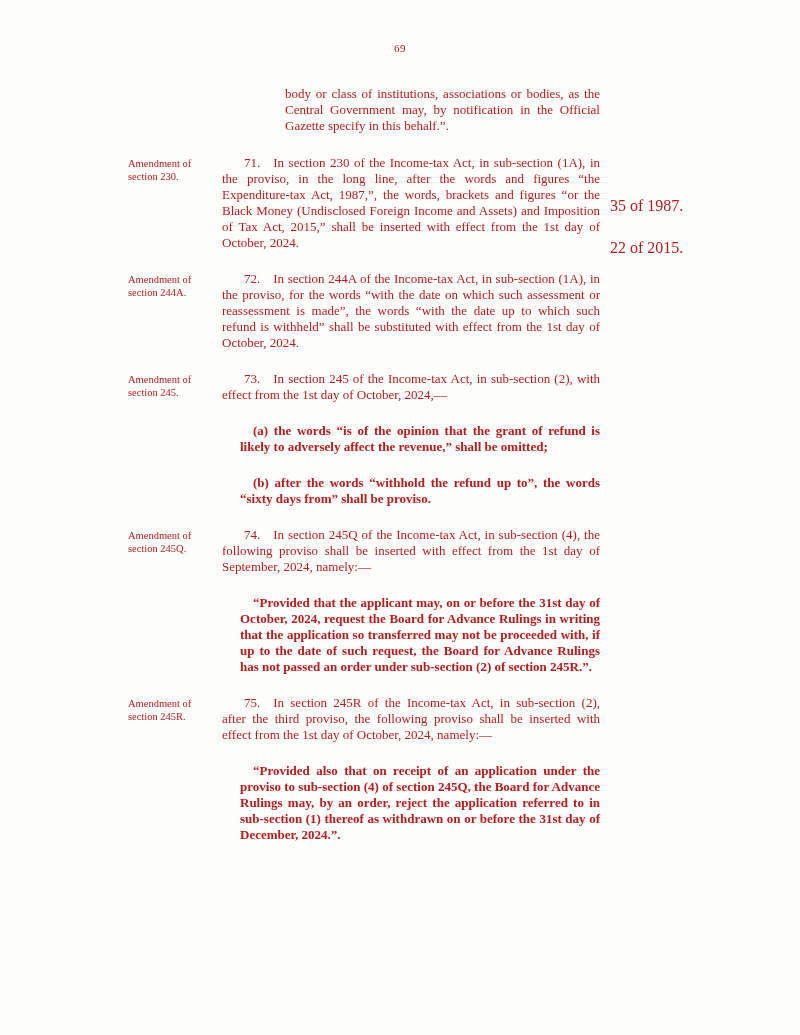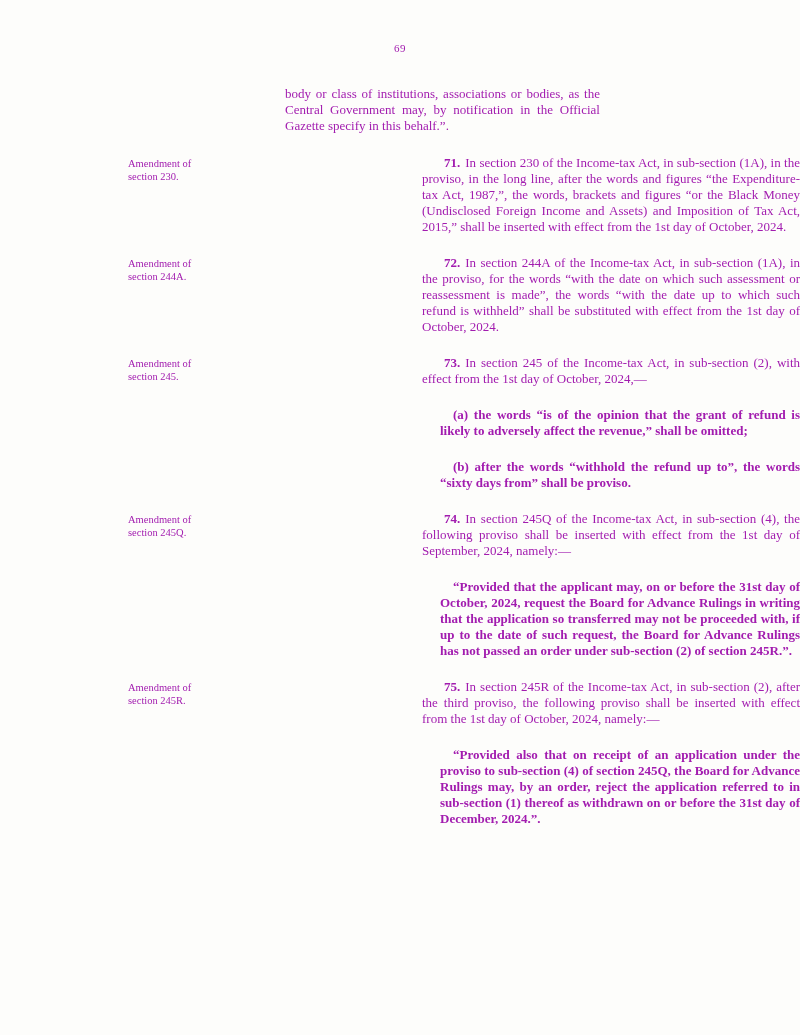--- a/index.html
+++ b/index.html
@@ -3,21 +3,21 @@
 <meta charset="utf-8">
 <style>
   * { box-sizing: border-box; }
   html, body { margin: 0; padding: 0; background: #e9e9e9; }
   .page {
     position: relative;
     width: 800px;
     height: 1035px;
     margin: 0 auto;
     background: #fdfdfb;
-    color: #a21caf;
+    color: #b91c1c;
     font-family: "Liberation Serif", "DejaVu Serif", serif;
     overflow: hidden;
   }
   .page-number {
     padding-top: 42px;
     text-align: center;
     font-size: 11px;
     letter-spacing: 0.5px;
   }
   .doc-body {
@@ -32,21 +32,20 @@
     margin-left: 63px;
     width: 315px;
     font-size: 13px;
     line-height: 16px;
     text-align: justify;
     margin-bottom: 21px;
   }
   .section {
     display: flex;
     align-items: flex-start;
-    justify-content: space-between;
   }
   .margin-note {
     width: 94px;
     flex: 0 0 94px;
     font-size: 10.5px;
     line-height: 13px;
     padding-top: 2px;
     padding-right: 14px;
   }
   .content {
@@ -55,22 +54,22 @@
     flex: 0 0 378px;
   }
   .para {
     margin: 0 0 20px 0;
     font-size: 13px;
     line-height: 16px;
     text-align: justify;
     text-indent: 22px;
   }
   .para-num {
-    font-weight: bold;
-    padding-right: 5px;
+    font-weight: normal;
+    padding-right: 13px;
   }
   .sub-item, .proviso {
     margin: 0 0 20px 18px;
     width: 360px;
     font-size: 13px;
     line-height: 16px;
     text-align: justify;
     text-indent: 13px;
     font-weight: bold;
   }

